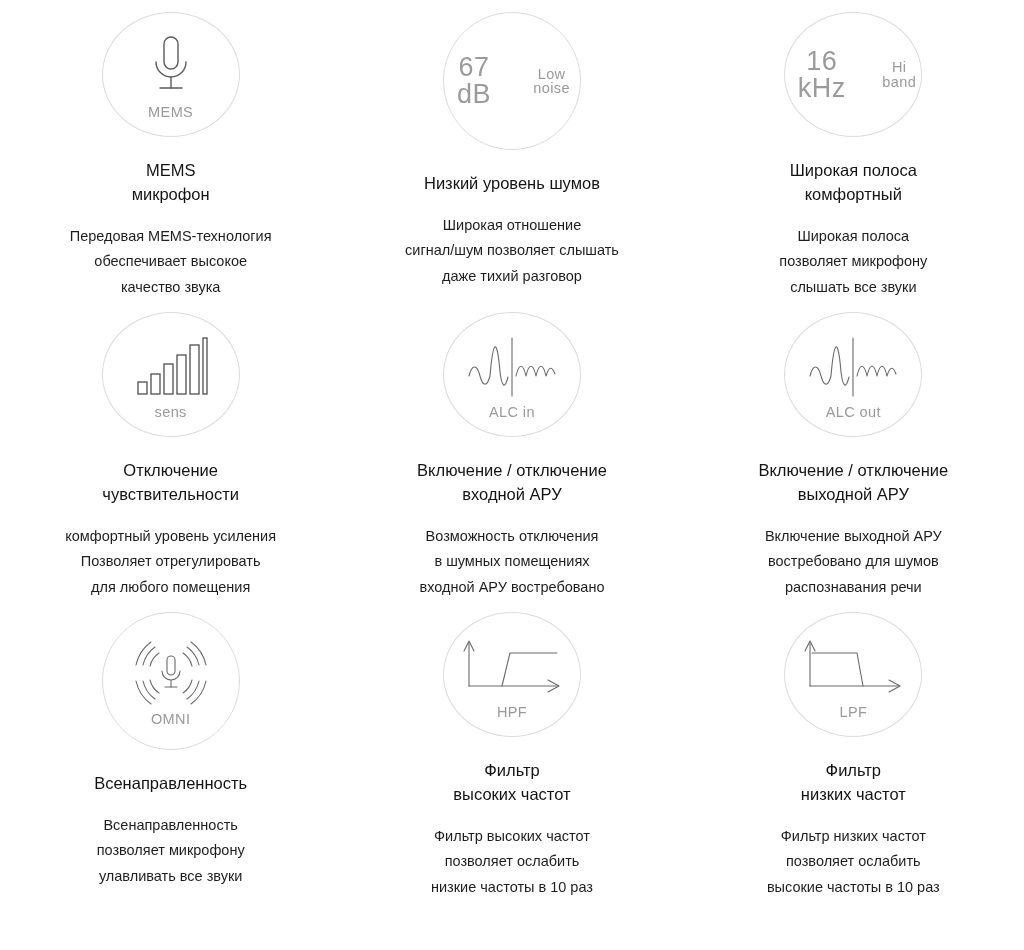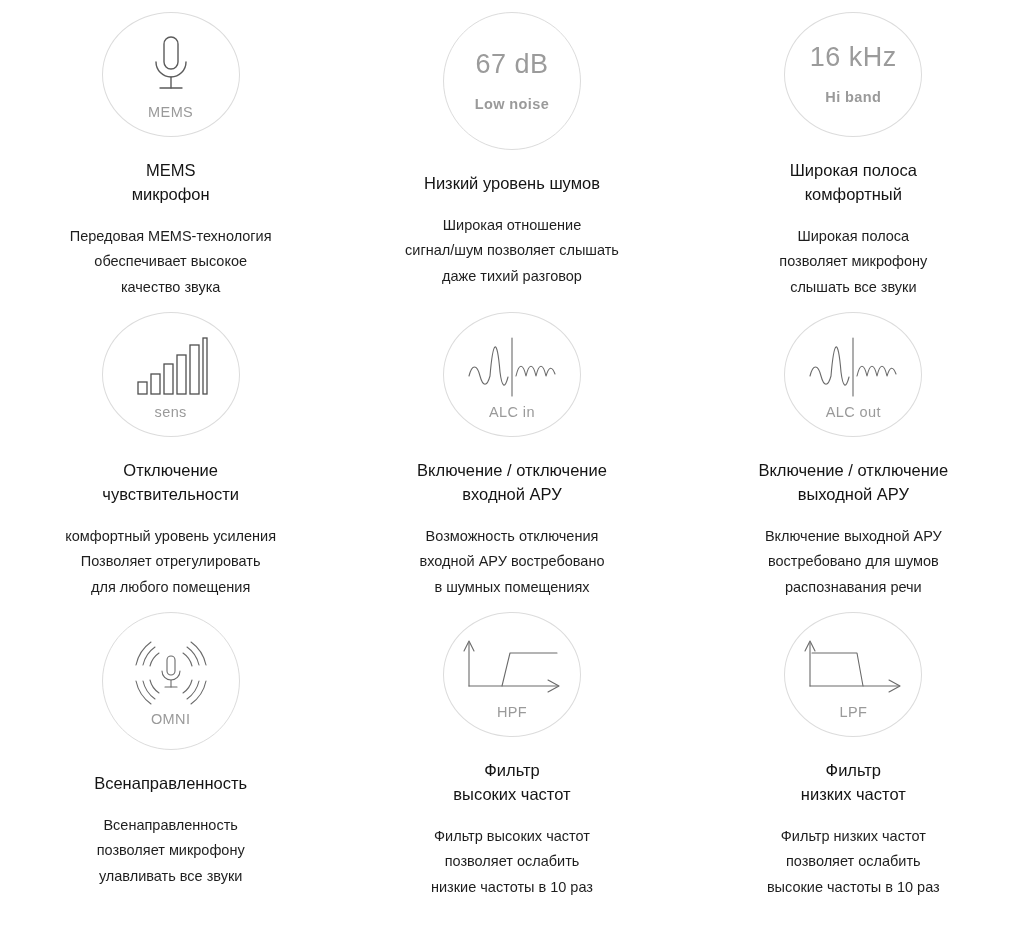--- a/index.html
+++ b/index.html
@@ -64,28 +64,27 @@
   .icon-bigvalue {
     font-size: 27px;
     color: #9b9b9b;
     letter-spacing: .5px;
     line-height: 1;
     font-weight: 400;
   }
 
   .value-stack {
     display: flex;
-    flex-direction: column;
+    flex-direction: row;
     align-items: center;
     justify-content: center;
     gap: 19px;
   }
   .value-stack .icon-caption {
     margin-top: 0;
-    font-weight: bold;
   }
 
   .feature-title {
     margin-top: 22px;
     font-size: 16.5px;
     line-height: 1.45;
     color: #141414;
     max-width: 270px;
   }
 
@@ -215,22 +214,22 @@
         </svg>
       </span>
       <span class="icon-caption">ALC in</span>
     </div>
     <div class="feature-title">
       <div>Включение / отключение</div>
       <div>входной АРУ</div>
     </div>
     <div class="feature-desc">
       <div>Возможность отключения</div>
+      <div>в шумных помещениях</div>
       <div>входной АРУ востребовано</div>
-      <div>в шумных помещениях</div>
     </div>
   </div>
 
   <div class="feature-cell">
     <div class="icon-circle">
       <span class="icon-art">
         <svg width="92" height="72" viewBox="0 0 92 72" aria-hidden="true">
           <path class="stroke-thin" d="M3 46 C6 34 11 34 14 46 C17 57 21 57 24 46 C27 10 31 6 34 42 C36 58 39 59 42 47"></path>
           <line class="stroke-thin" x1="46" y1="8" x2="46" y2="66"></line>
           <path class="stroke-thin" d="M50 46 C53 33 57 33 60 46 C63 33 67 33 70 46 C73 33 77 33 80 46 C83 36 86 36 89 44"></path>

